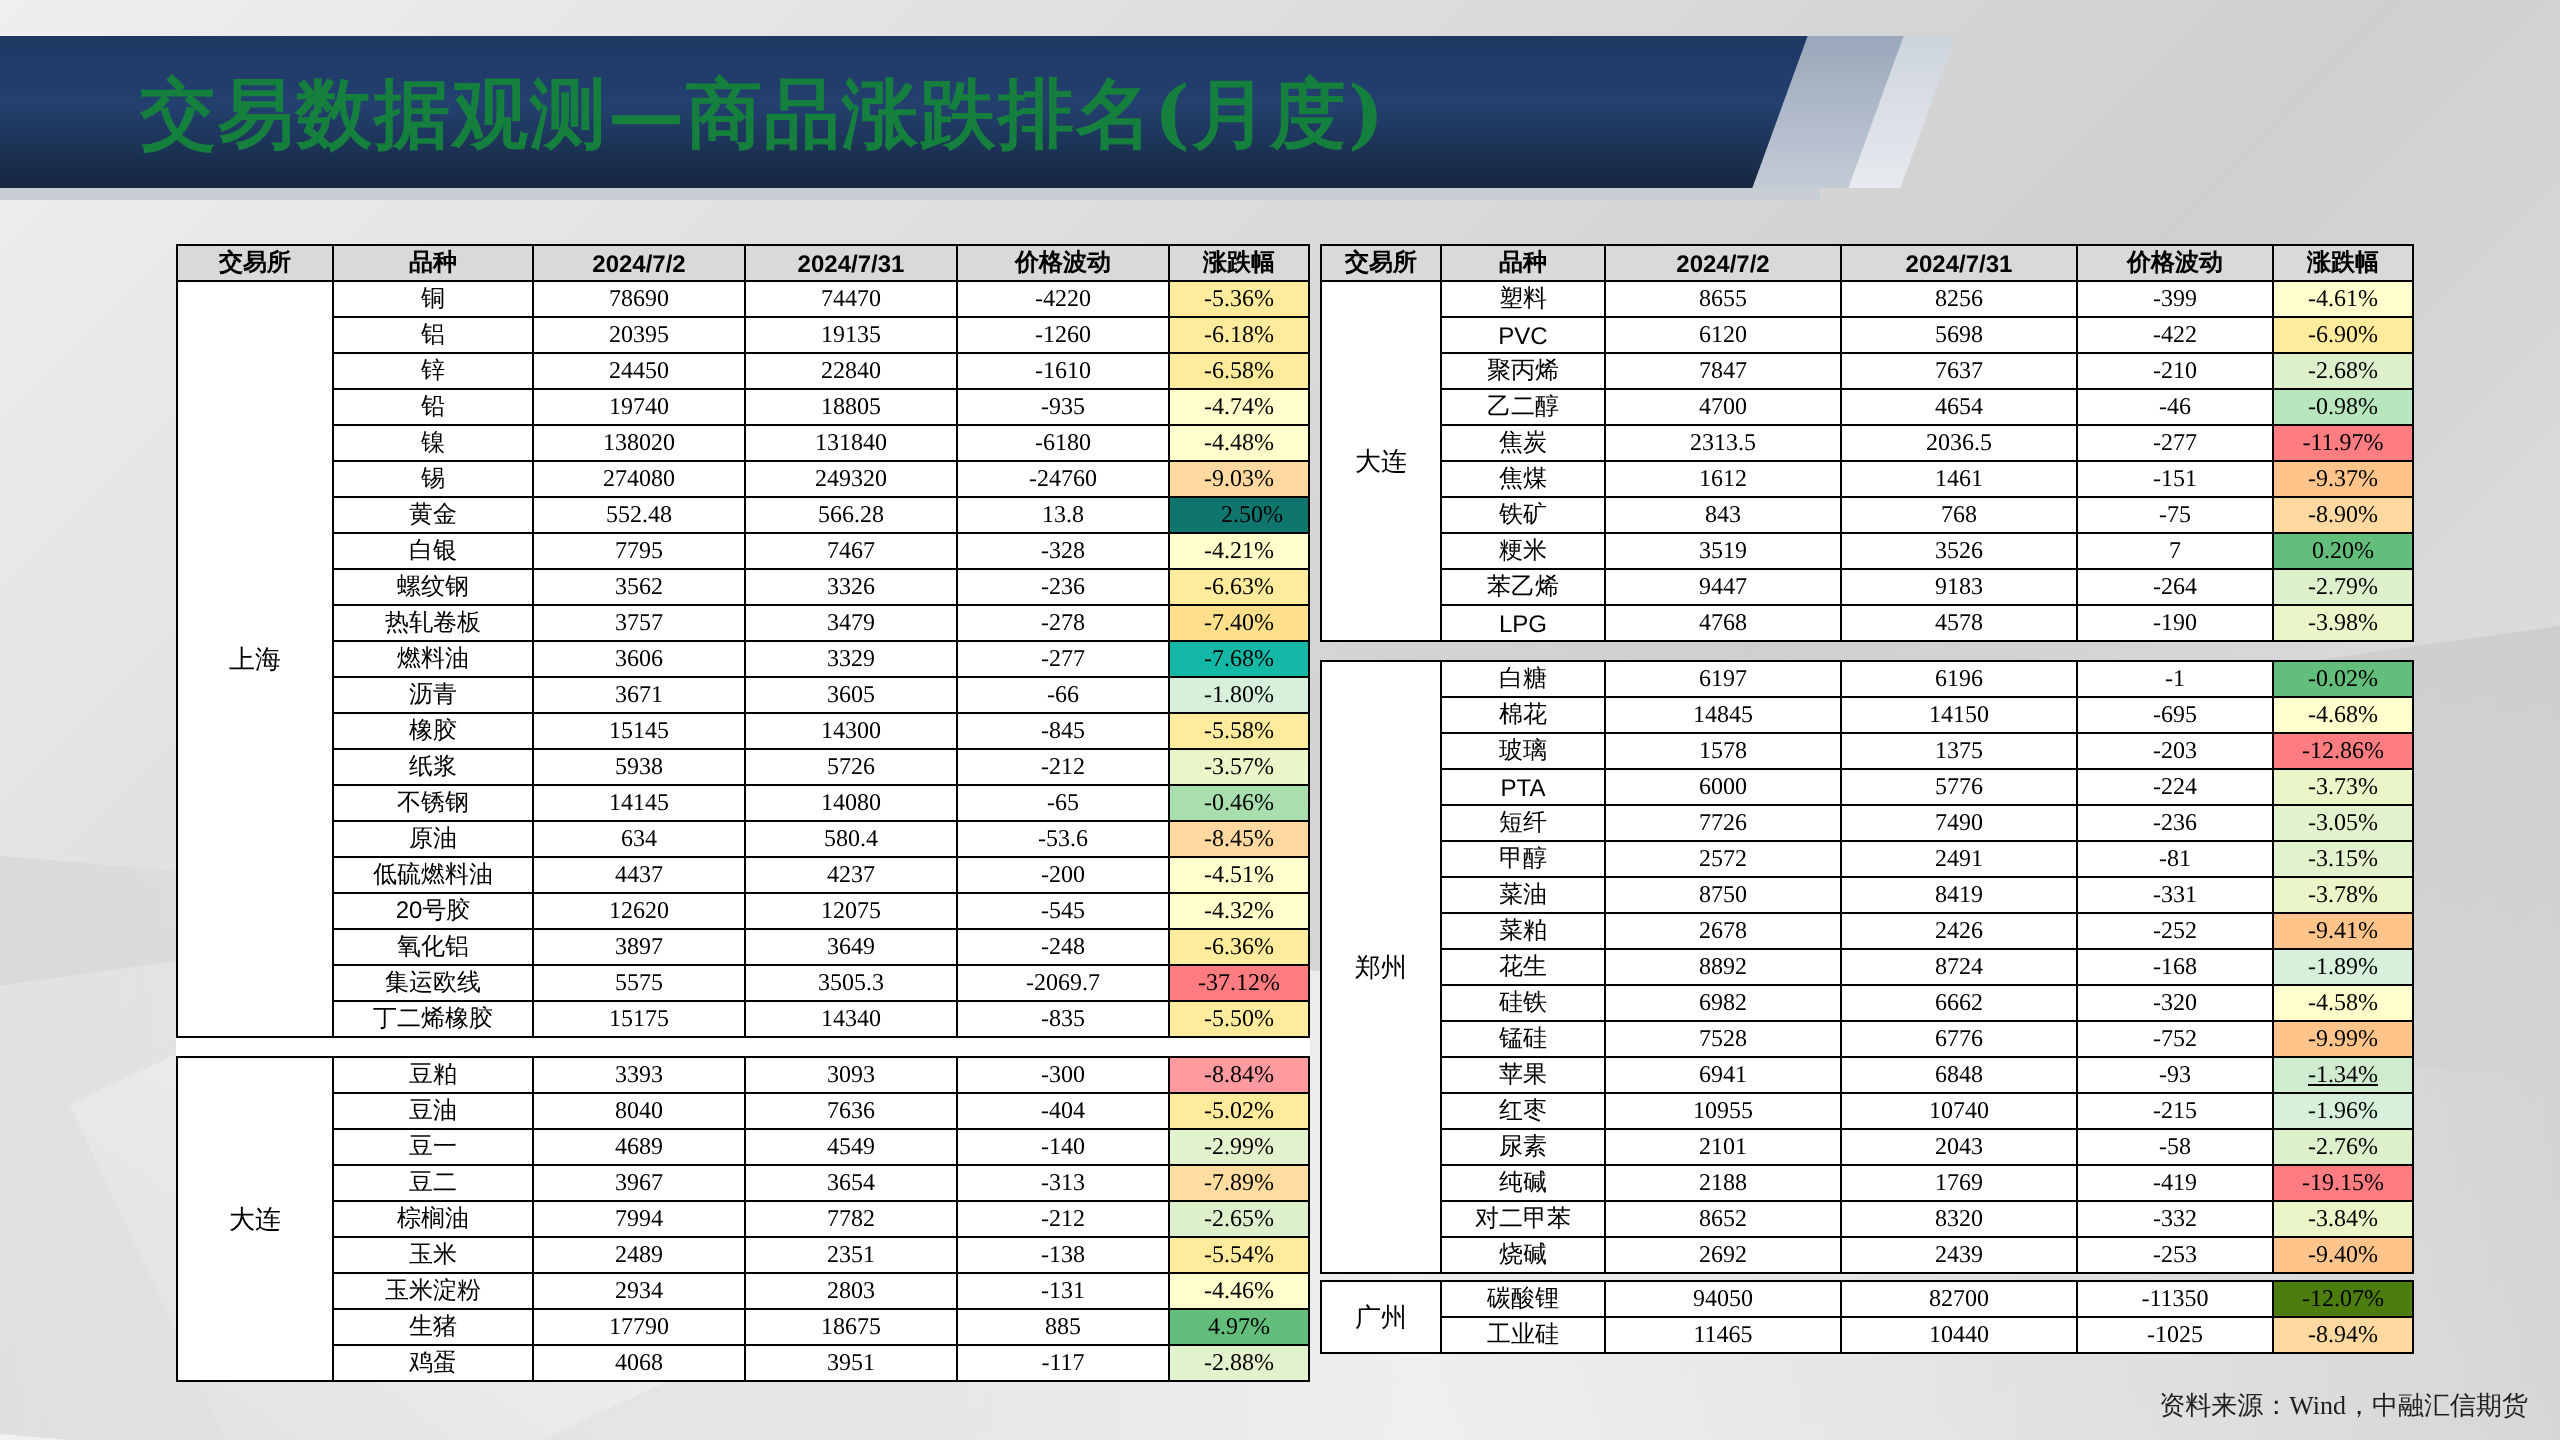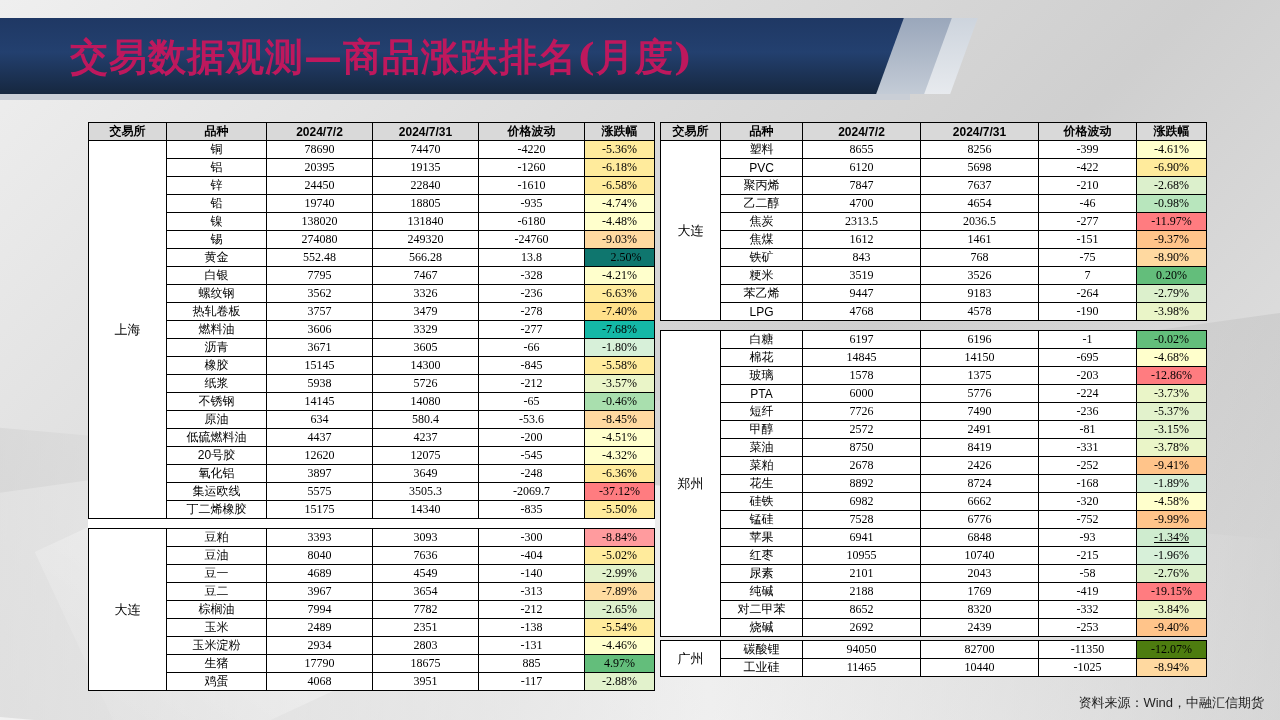--- a/index.html
+++ b/index.html
@@ -47,21 +47,21 @@
   }
   .header-accent2 {
     position:absolute; left:938px; top:18px; width:26px; height:76px;
     background: linear-gradient(180deg,#cdd4dd 0%, #e7eaee 100%);
     transform: skewX(-20deg);
   }
   .title {
     position:absolute; left:70px; top:32px;
     font-family: "DejaVu Serif", serif;
     font-size: 38px; font-weight: bold;
-    color: #be185d;
+    color: #15803d;
     letter-spacing: 1px;
     white-space: nowrap;
   }
   
   .tbl {
     border-collapse: collapse;
     font-size: 12px;
     background: #ffffff;
     table-layout: fixed;
   }
@@ -107,21 +107,21 @@
   .rtbl col.c2 { width: 82px; }
   .rtbl col.c3 { width: 118px; }
   .rtbl col.c4 { width: 118px; }
   .rtbl col.c5 { width: 98px; }
   .rtbl col.c6 { width: 70px; }
 
   
   .footer {
     position:absolute; right:16px; bottom:8px;
     font-size: 13px; color:#1f1f1f;
-    font-family:Liberation Sans, sans-serif;
+    font-family:Liberation Serif, serif;
   }
 </style>
 </head>
 <body>
 
 <div class="bg-base"></div>
 <div class="bg-sweep1"></div>
 <div class="bg-sweep2"></div>
 <div class="bg-sweep3"></div>
 
@@ -502,21 +502,21 @@
           <td class="num">6000</td>
           <td class="num">5776</td>
           <td class="num">-224</td>
           <td class="chg" style="background: rgb(234, 245, 200);">-3.73%</td>
         </tr>
         <tr>
           <td class="name">短纤</td>
           <td class="num">7726</td>
           <td class="num">7490</td>
           <td class="num">-236</td>
-          <td class="chg" style="background: rgb(226, 242, 204);">-5.37%</td>
+          <td class="chg" style="background: rgb(226, 242, 204);">-3.05%</td>
         </tr>
         <tr>
           <td class="name">甲醇</td>
           <td class="num">2572</td>
           <td class="num">2491</td>
           <td class="num">-81</td>
           <td class="chg" style="background: rgb(226, 242, 204);">-3.15%</td>
         </tr>
         <tr>
           <td class="name">菜油</td>

